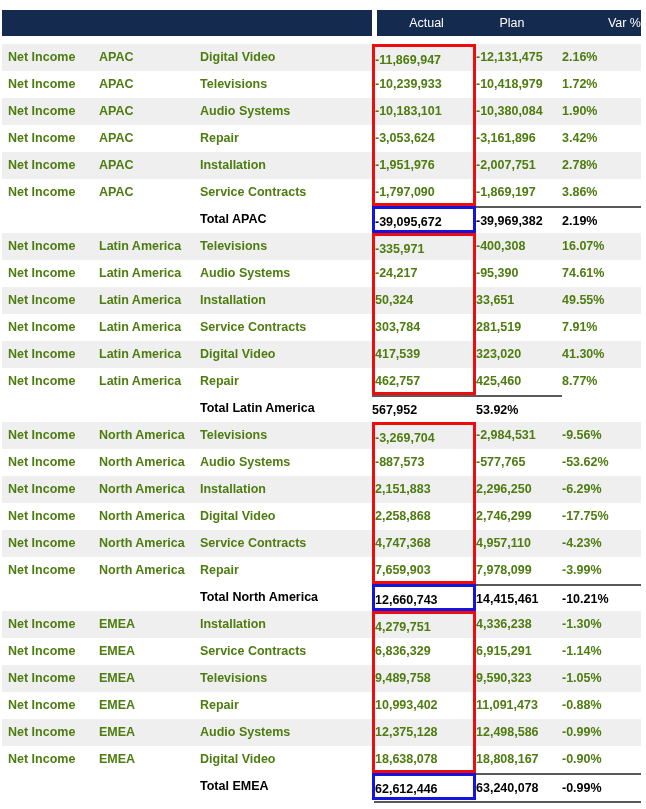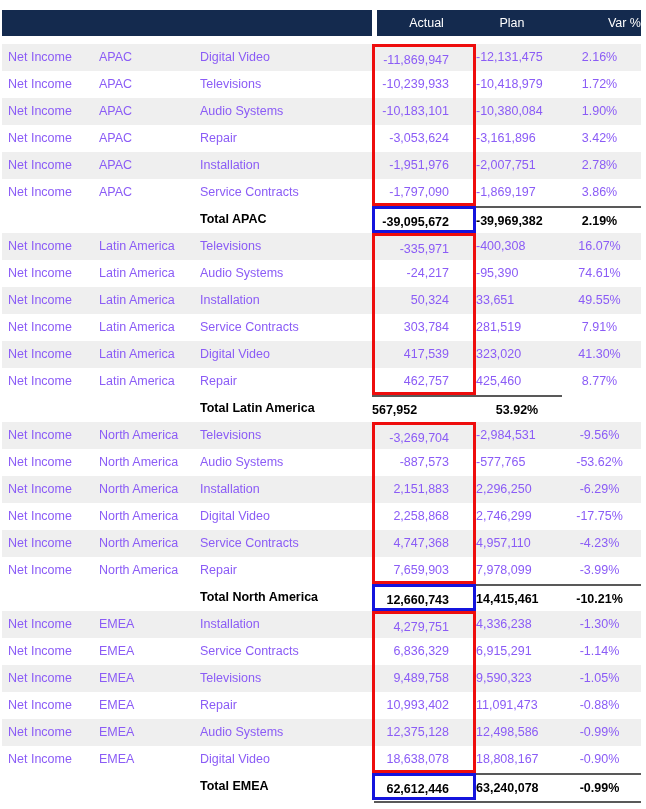--- a/index.html
+++ b/index.html
@@ -33,28 +33,29 @@
   .hcell { line-height: 26px; text-align: center; }
   .hcell-plan { padding-right: 14px; box-sizing: border-box; }
   .hcell-var { text-align: right; padding-right: 0; box-sizing: border-box; }
   
   .row {
     display: grid;
     grid-template-columns: 97px 101px 172px 104px 86px 79px;
     height: 27px;
     margin: 0 5px 0 2px;
     font-size: 12.5px;
-    color: #8b5cf6;
+    color: #4d7c0f;
+    font-weight: bold;
   }
   .row > div { line-height: 27px; box-sizing: border-box; white-space: nowrap; overflow: hidden; }
   .row.gray { background: #efefef; }
   .c1 { padding-left: 6px; }
-  .c4 { text-align: right; padding-right: 24px; }
+  .c4 { text-align: left; padding-right: 24px; }
   .c5 { padding-right: 6px; }
-  .c6 { text-align: center; padding-right: 4px; }
+  .c6 { text-align: left; padding-right: 4px; }
   .total-row { font-weight: bold; color: #000000; }
   
   .red-side   { border-left: 3px solid var(--red); border-right: 3px solid var(--red); }
   .red-top    { border-top: 3px solid var(--red); }
   .red-bottom { border-bottom: 3px solid var(--red); }
   
   .blue-box   { border: 3px solid var(--blue); }
   
   .rule-top   { border-top: 2px solid #595959; }
   

